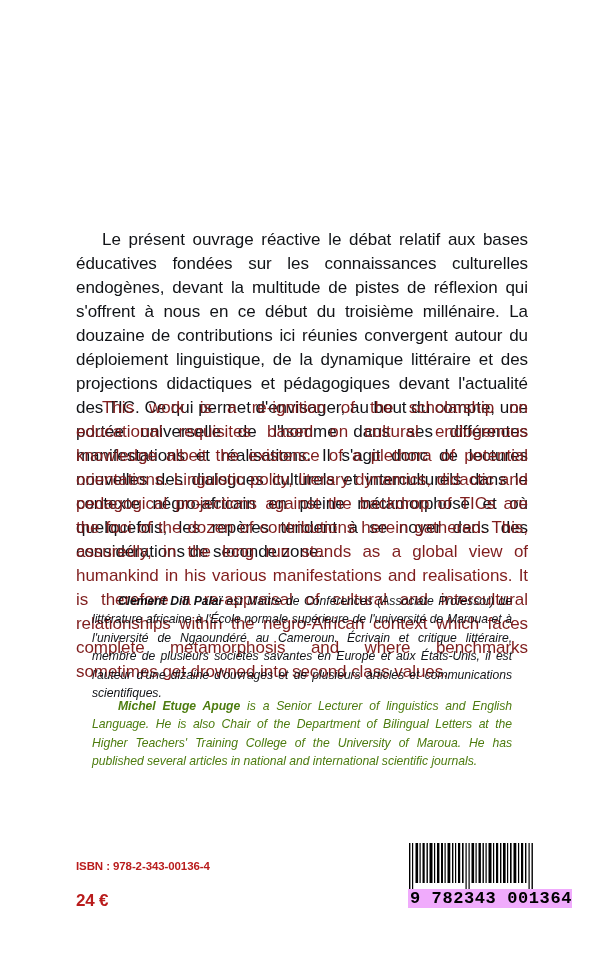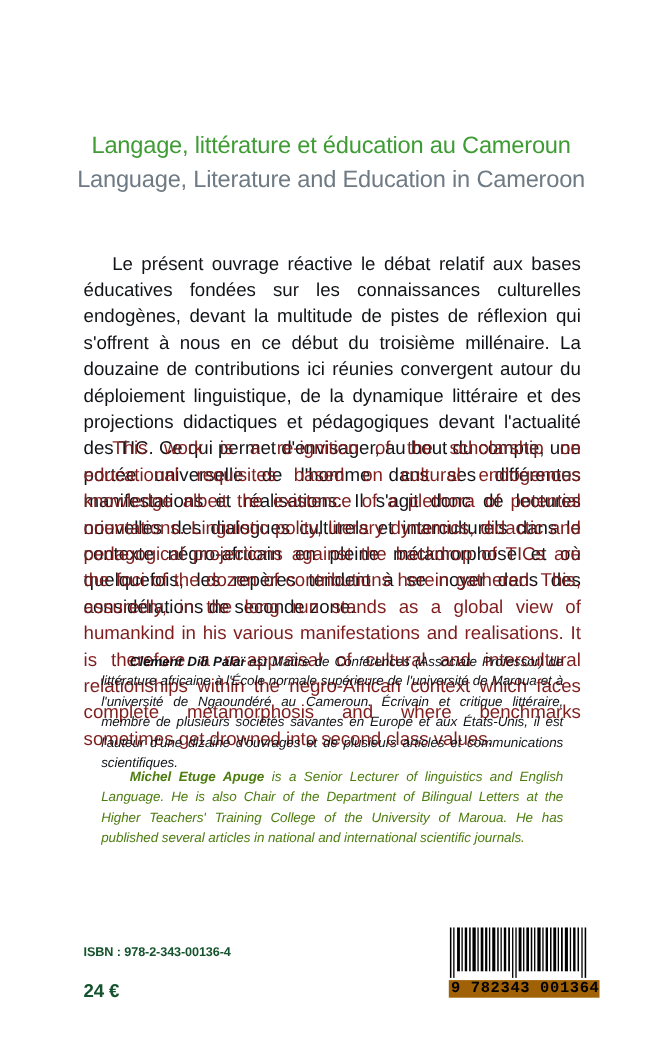--- a/index.html
+++ b/index.html
@@ -87,21 +87,21 @@
     font-style: italic;
   }
   #bio-1 { top: 576px; color: #111317; }
   #bio-2 { top: 681px; color: #4d7c0f; }
 
   
   .isbn-block {
     position: absolute;
     left: 76px;
     top: 859px;
-    color: #14532d;
+    color: #b91c1c;
   }
   .isbn-line {
     font-size: 11.5px;
     font-weight: bold;
     letter-spacing: -0.1px;
     line-height: 15px;
     white-space: nowrap;
   }
   .price-line {
     font-size: 17px;
@@ -118,41 +118,37 @@
     top: 843px;
     width: 130px;
   }
   .barcode-bars {
     height: 46px;
     width: 100%;
     display: block;
   }
   .barcode-digits {
     font-family: "Liberation Mono", monospace;
-    font-size: 14px;
+    font-size: 17px;
     font-weight: bold;
     color: #000000;
     letter-spacing: 0.6px;
     margin-top: -10px;
     padding-left: 2px;
-    background: #a16207;
+    background: #f0abfc;
     display: inline-block;
     position: relative;
     white-space: nowrap;
   }
 </style>
 </head>
 <body>
 
 <div class="page">
 
-  <div class="title-block">
-    <div class="title-fr">Langage, littérature et éducation au Cameroun</div>
-    <div class="title-en">Language, Literature and Education in Cameroon</div>
-  </div>
 
   <div class="body-col" id="blurb-fr">
     <p class="para para-fr">Le présent ouvrage réactive le débat relatif aux bases éducatives fondées sur les connaissances culturelles endogènes, devant la multitude de pistes de réflexion qui s'offrent à nous en ce début du troisième millénaire. La douzaine de contributions ici réunies convergent autour du déploiement linguistique, de la dynamique littéraire et des projections didactiques et pédagogiques devant l'actualité des TIC. Ce qui permet d'envisager, au bout du compte, une portée universelle de l'homme dans ses différentes manifestations et réalisations. Il s'agit donc de lectures nouvelles des dialogues culturels et interculturels dans le contexte négro-africain en pleine métamorphose et où quelquefois, les repères tendent à se noyer dans des considérations de seconde zone.</p>
   </div>
 
   <div class="body-col" id="blurb-en">
     <p class="para para-en">This work is a re-ignition of the scholarship on educational requisites based on cultural endogenous knowledge albeit the existence of a plethora of potential orientations. Linguistic polity, literary dynamics, didactic and pedagogical projections against the backdrop of TICs are the foci of the dozen of contributions herein gathered. This, assuredly, in the long run stands as a global view of humankind in his various manifestations and realisations. It is therefore a re-appraisal of cultural and intercultural relationships within the negro-African context which faces complete metamorphosis and where benchmarks sometimes get drowned into second class values.</p>
   </div>
 
   <div class="body-col" id="bio-1">

